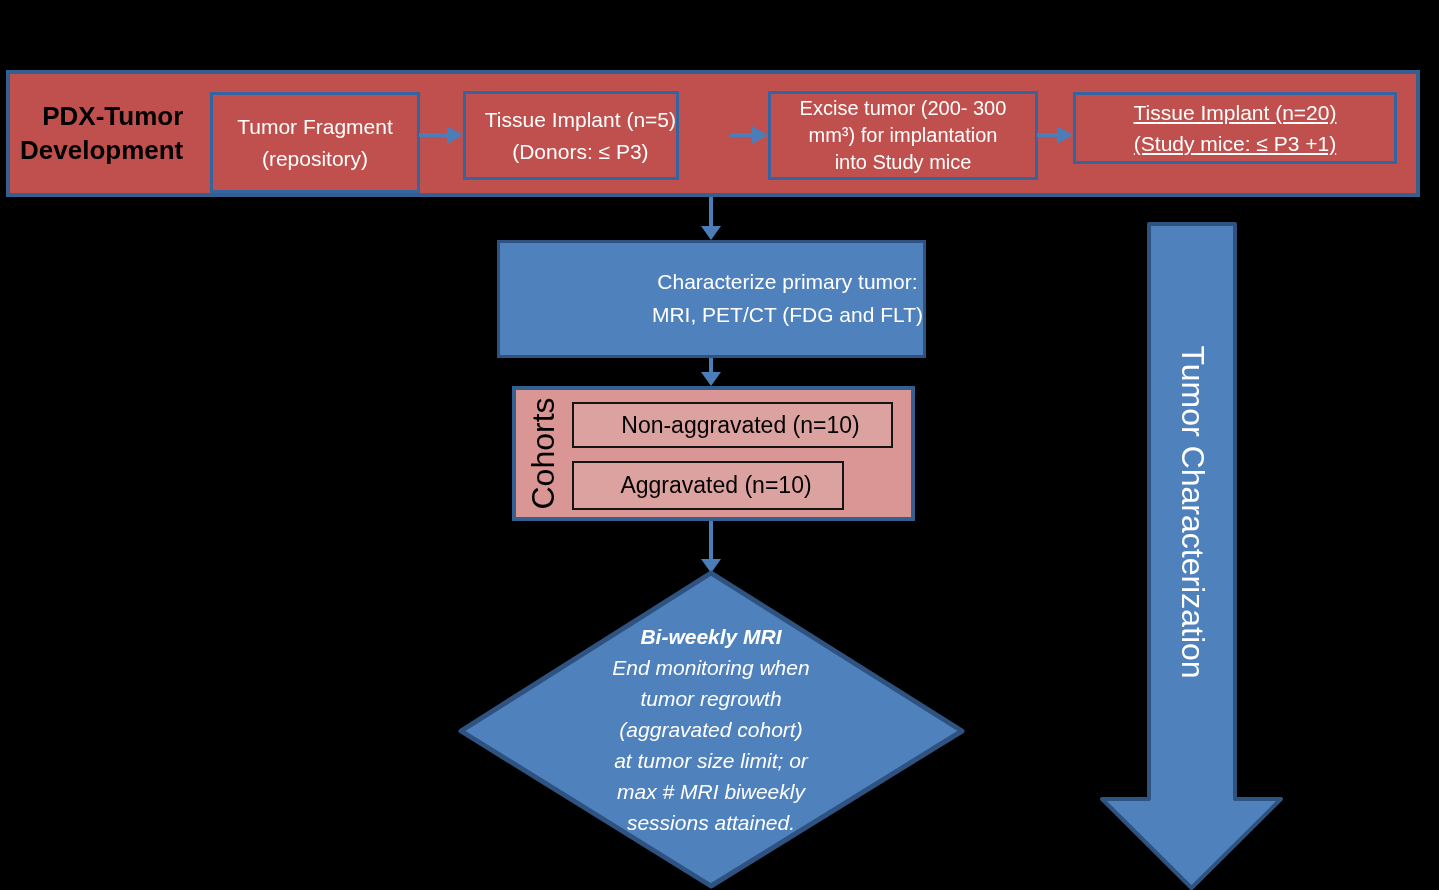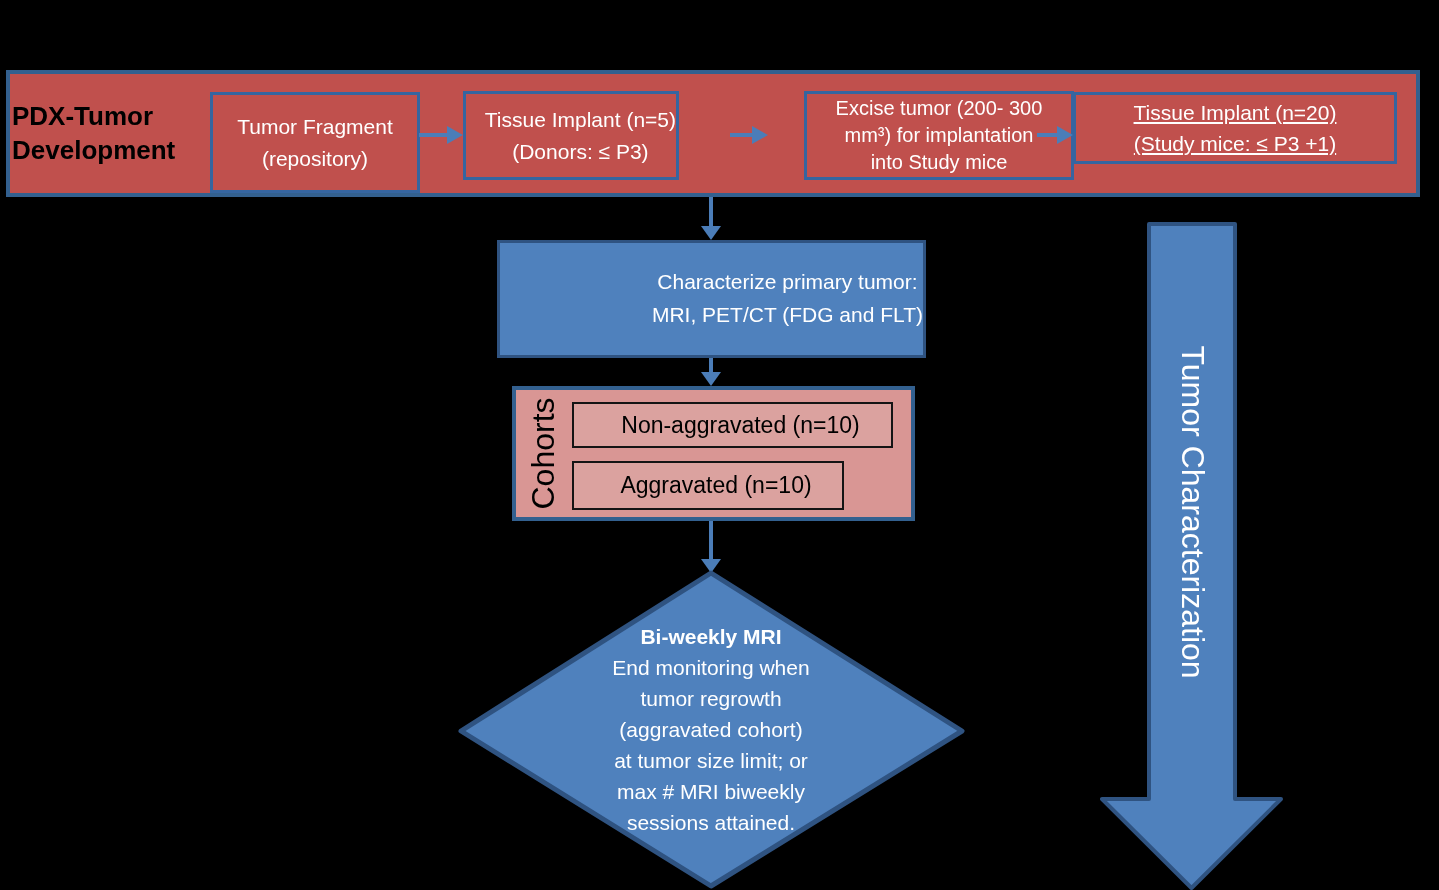--- a/index.html
+++ b/index.html
@@ -85,52 +85,53 @@
     border-left:16px solid var(--connector,#4B7DB8);
   }
   
   .decision-text{
     transform:translate(-50%,-50%);
     width:360px;
     text-align:center;
     color:#fff;
     font-size:21px;
     line-height:31px;
+    font-style:italic;
   }
   .decision-text .title{font-weight:bold;}
   .decision-text .body{white-space:pre-line;}
   
   .side-arrow-label{
     transform:translate(-50%,-50%) rotate(90deg);
     white-space:nowrap;
     color:#fff;
     font-size:32px;
   }
 </style>
 </head>
 <body>
 
 <div class="canvas">
 
   <div class="abs band" style="left:6px;top:70px;width:1414px;height:127px;"></div>
 
-  <div class="abs band-title" style="left:12px;top:99px;">PDX-Tumor
+  <div class="abs band-title" style="left:20px;top:99px;text-align:right;">PDX-Tumor
 Development</div>
 
   <div class="abs rnode" style="left:210px;top:92px;width:210px;height:101px;">
     <span>Tumor Fragment
 (repository)</span>
   </div>
 
   <div class="abs rnode" style="left:463px;top:91px;width:216px;height:89px;justify-content:flex-end;">
     <span>Tissue Implant (n=5)
 (Donors: ≤ P3)</span>
   </div>
 
-  <div class="abs rnode small" style="left:768px;top:91px;width:270px;height:89px;margin-left:36px;">
+  <div class="abs rnode small" style="left:768px;top:91px;width:270px;height:89px;">
     <span>Excise tumor (200- 300
 mm³) for implantation
 into Study mice</span>
   </div>
 
   <div class="abs rnode" style="left:1073px;top:92px;width:324px;height:72px;text-decoration:underline;">
     <span>Tissue Implant (n=20)
 (Study mice: ≤ P3 +1)</span>
   </div>
 

